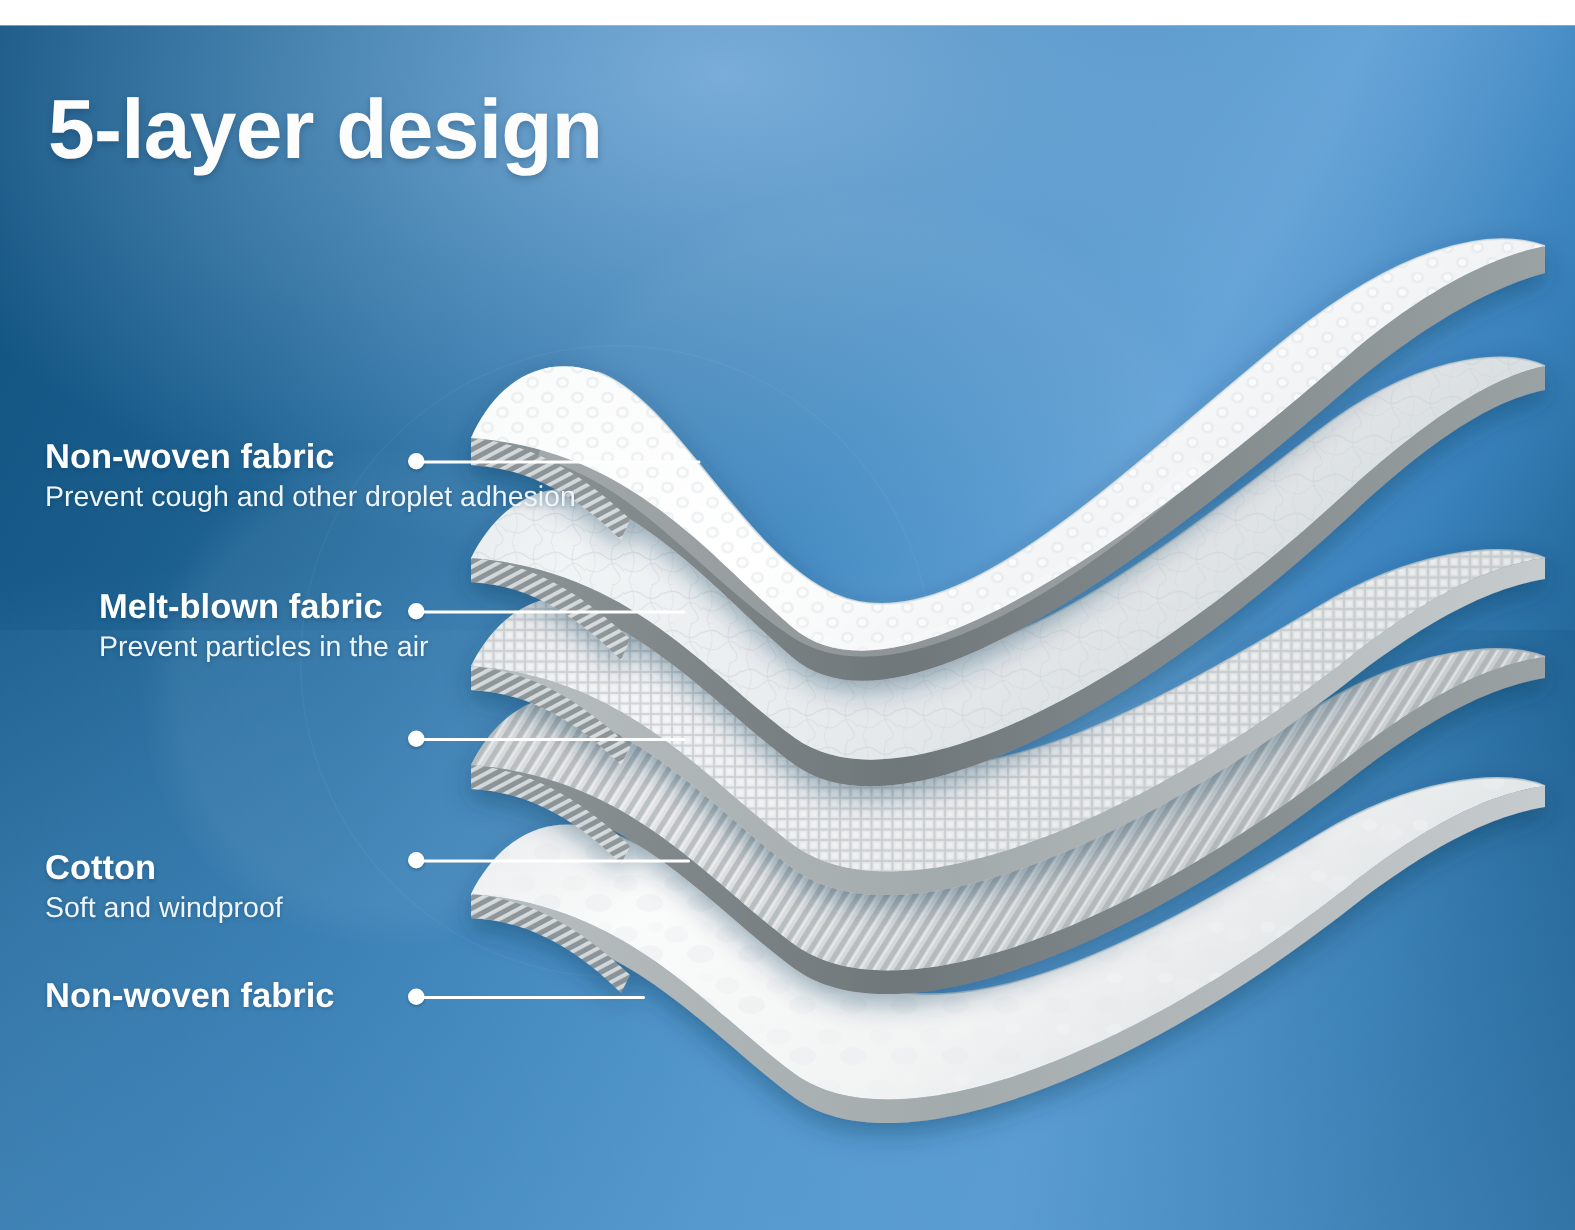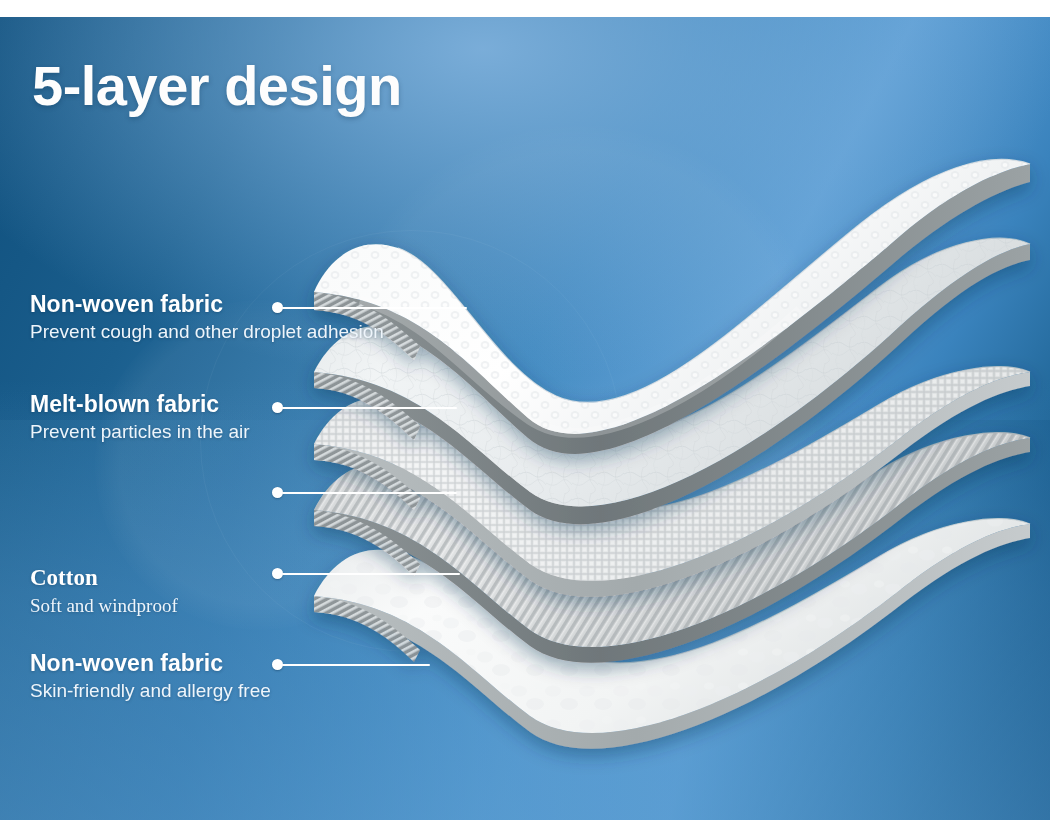--- a/index.html
+++ b/index.html
@@ -306,46 +306,45 @@
 
     <div class="label-group" style="top:292px;">
       <div class="label-title">Non-woven fabric</div>
       <div class="label-sub">Prevent cough and other droplet adhesion</div>
     </div>
     <div class="leader" style="left:272px; top:302px;">
       <span class="dot"></span>
       <span class="line" style="width:185px;"></span>
     </div>
 
-    <div class="label-group" style="top:392px;">
+    <div class="label-group" style="top:392px;margin-left:36px;">
       <div class="label-title">Melt-blown fabric</div>
       <div class="label-sub">Prevent particles in the air</div>
     </div>
     <div class="leader" style="left:272px; top:402px;">
       <span class="dot"></span>
       <span class="line" style="width:175px;"></span>
     </div>
 
     <div class="leader" style="left:272px; top:487px;">
       <span class="dot"></span>
       <span class="line" style="width:175px;"></span>
     </div>
 
-    <div class="label-group" style="top:566px;font-family:Liberation Serif, serif;">
+    <div class="label-group" style="top:566px;">
       <div class="label-title">Cotton</div>
       <div class="label-sub">Soft and windproof</div>
     </div>
     <div class="leader" style="left:272px; top:568px;">
       <span class="dot"></span>
       <span class="line" style="width:178px;"></span>
     </div>
 
     <div class="label-group" style="top:651px;">
       <div class="label-title">Non-woven fabric</div>
-      <div class="label-sub">Skin-friendly and allergy free</div>
     </div>
     <div class="leader" style="left:272px; top:659px;">
       <span class="dot"></span>
       <span class="line" style="width:148px;"></span>
     </div>
 
   </div>
 </div>
 
 </body></html>

